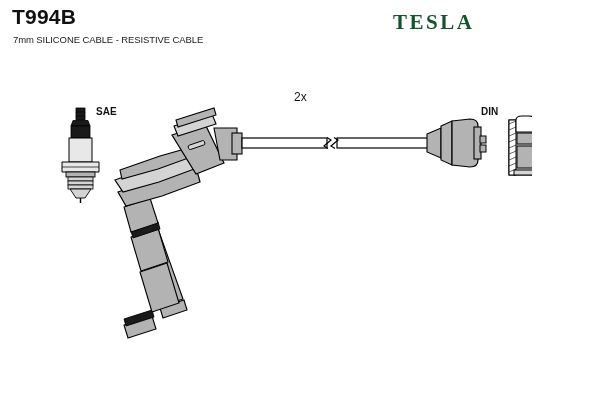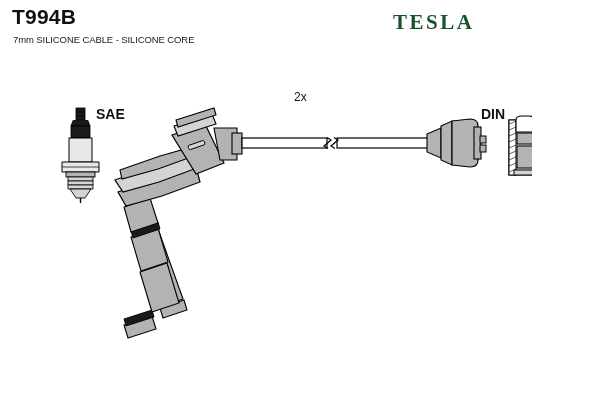--- a/index.html
+++ b/index.html
@@ -45,21 +45,21 @@
     top: 10px;
     font-family: "Liberation Serif", serif;
     font-size: 21px;
     font-weight: bold;
     letter-spacing: 2.5px;
     color: #14532d;
     white-space: nowrap;
   }
   .diagram-label {
     position: absolute;
-    font-size: 14px;
+    font-size: 10px;
     font-weight: bold;
     color: #111111;
     white-space: nowrap;
   }
   #label-sae { left: 96px; top: 106px; }
   #label-din { left: 481px; top: 106px; text-align: center; }
   #label-qty {
     position: absolute;
     left: 294px;
     top: 90px;
@@ -76,21 +76,21 @@
     height: 400px;
   }
 </style>
 </head>
 <body>
 
 <div id="page">
 
   <div id="part-number">T994B</div>
 
-  <div id="part-subtitle">7mm SILICONE CABLE - SILICONE CORE</div>
+  <div id="part-subtitle">7mm SILICONE CABLE - RESISTIVE CABLE</div>
 
   <div id="brand-logo">TESLA</div>
 
   <div class="diagram-label" id="label-sae">SAE</div>
 
   <div class="diagram-label" id="label-din">DIN</div>
 
   <div id="label-qty">2x</div>
 
   <svg id="artwork" viewBox="0 0 600 400" xmlns="http://www.w3.org/2000/svg">

